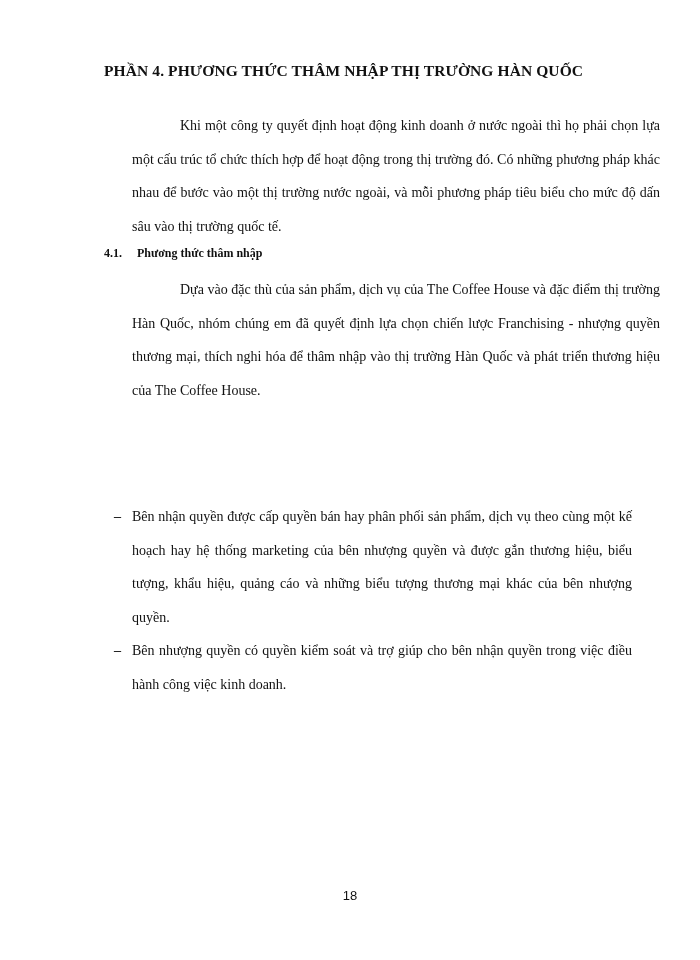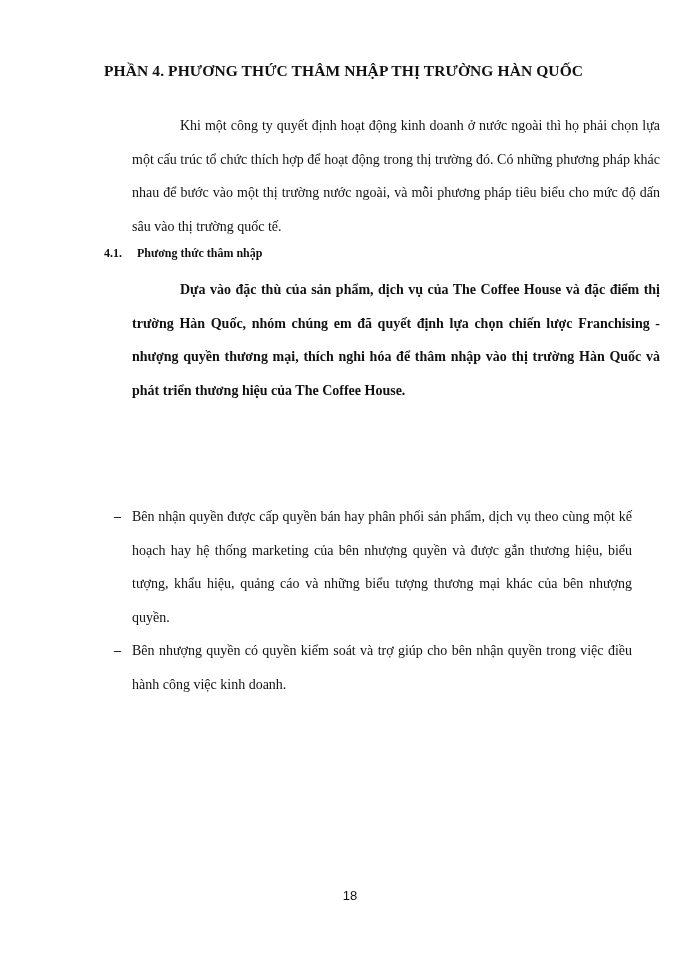--- a/index.html
+++ b/index.html
@@ -16,21 +16,21 @@
     position: absolute; left: 104px; width: 528px;
     font-size: 14px; line-height: 33.5px; text-align: justify; margin-left: 28px;
   }
   .para { text-indent: 48px; margin: 0; }
   .p1 { top: 109px; }
   .heading {
     position: absolute; left: 104px; top: 243px; font-size: 12px; font-weight: bold;
     line-height: 20px; white-space: nowrap;
   }
   .heading .num { display: inline-block; width: 30px; }
-  .p2 { top: 273px; font-weight: bold; }
+  .p2 { top: 273px; }
   .p3 { top: 402px; }
   .bullets {
     position: absolute; left: 104px; width: 528px; margin: 0; padding: 0; list-style: none;
     font-size: 14px; line-height: 33.5px; text-align: justify; top: 500px;
   }
   .bullets li { position: relative; padding-left: 28px; margin-bottom: 0; }
   .bullets li + li { margin-top: 0; }
   .bullets li .dash { position: absolute; left: 10px; top: 0; }
   .page-num {
     position: absolute; left: 0; width: 700px; top: 888px; text-align: center;

